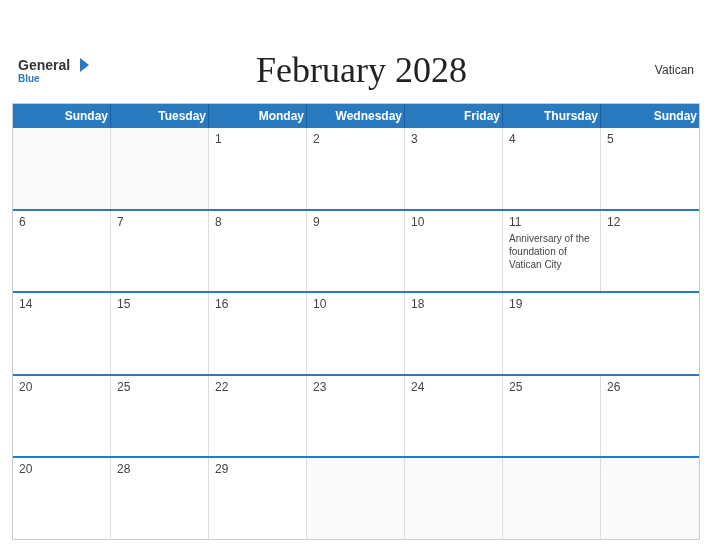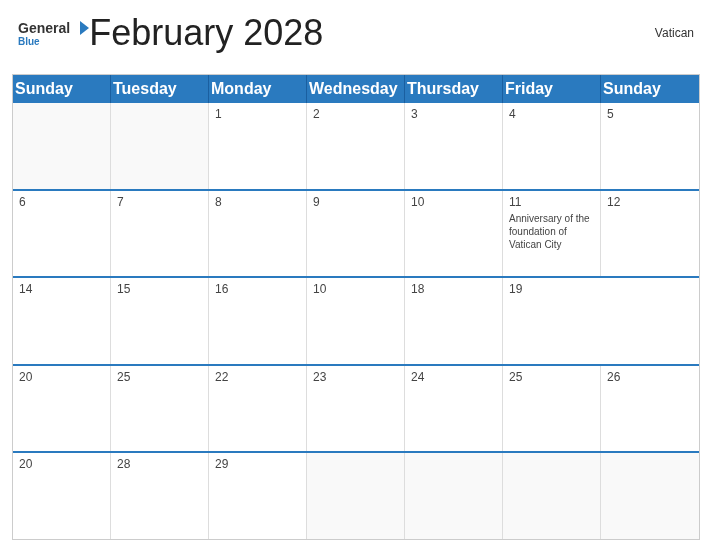--- a/index.html
+++ b/index.html
@@ -14,21 +14,22 @@
       width: 712px;
       height: 550px;
       background: #fff;
       display: flex;
       flex-direction: column;
     }
     .header {
       display: flex;
       align-items: center;
       justify-content: space-between;
-      padding: 12px 18px 20px 18px;
+      padding: 12px 18px 12px 18px;
+      margin-top: 37px;
     }
     .logo {
       display: flex;
       align-items: center;
       gap: 0;
     }
     .logo-text-general {
       font-size: 14px;
       font-weight: bold;
       color: #333;
@@ -42,22 +43,23 @@
     }
     .logo-icon {
       width: 18px;
       height: 18px;
       margin-left: 1px;
     }
     .title {
       font-size: 36px;
       font-weight: normal;
       color: #222;
-      text-align: left;
-      flex: 1;
+      text-align: center;
+      flex: 1;
+      font-family: Liberation Serif, serif;
     }
     .country {
       font-size: 12px;
       color: #333;
       min-width: 60px;
       text-align: right;
     }
     .calendar {
       flex: 1;
       display: flex;
@@ -65,23 +67,23 @@
       margin: 0 12px 10px 12px;
       border: 1px solid #ccc;
     }
     .cal-header-row {
       display: grid;
       grid-template-columns: repeat(7, 1fr);
       background: #2a7abf;
     }
     .cal-header-cell {
       color: #fff;
-      font-size: 16px;
+      font-size: 12px;
       font-weight: bold;
-      text-align: left;
+      text-align: right;
       padding: 5px 2px;
       border-right: 1px solid #1a5fa0;
     }
     .cal-header-cell:last-child {
       border-right: none;
     }
     .cal-body {
       display: flex;
       flex-direction: column;
       flex: 1;
@@ -142,22 +144,22 @@
     <h1 class="title">February 2028</h1>
     <div class="country">Vatican</div>
   </div>
 
   <div class="calendar">
     <div class="cal-header-row">
     <div class="cal-header-cell">Sunday</div>
         <div class="cal-header-cell">Tuesday</div>
         <div class="cal-header-cell">Monday</div>
         <div class="cal-header-cell">Wednesday</div>
+        <div class="cal-header-cell">Friday</div>
         <div class="cal-header-cell">Thursday</div>
-        <div class="cal-header-cell">Friday</div>
         <div class="cal-header-cell">Sunday</div>
       </div>
     <div class="cal-body">
     <div class="cal-week">
           <div class="cal-cell empty"></div>
           <div class="cal-cell empty"></div>
           <div class="cal-cell">
             <span class="cal-day-num">1</span>
           </div>
           <div class="cal-cell">

